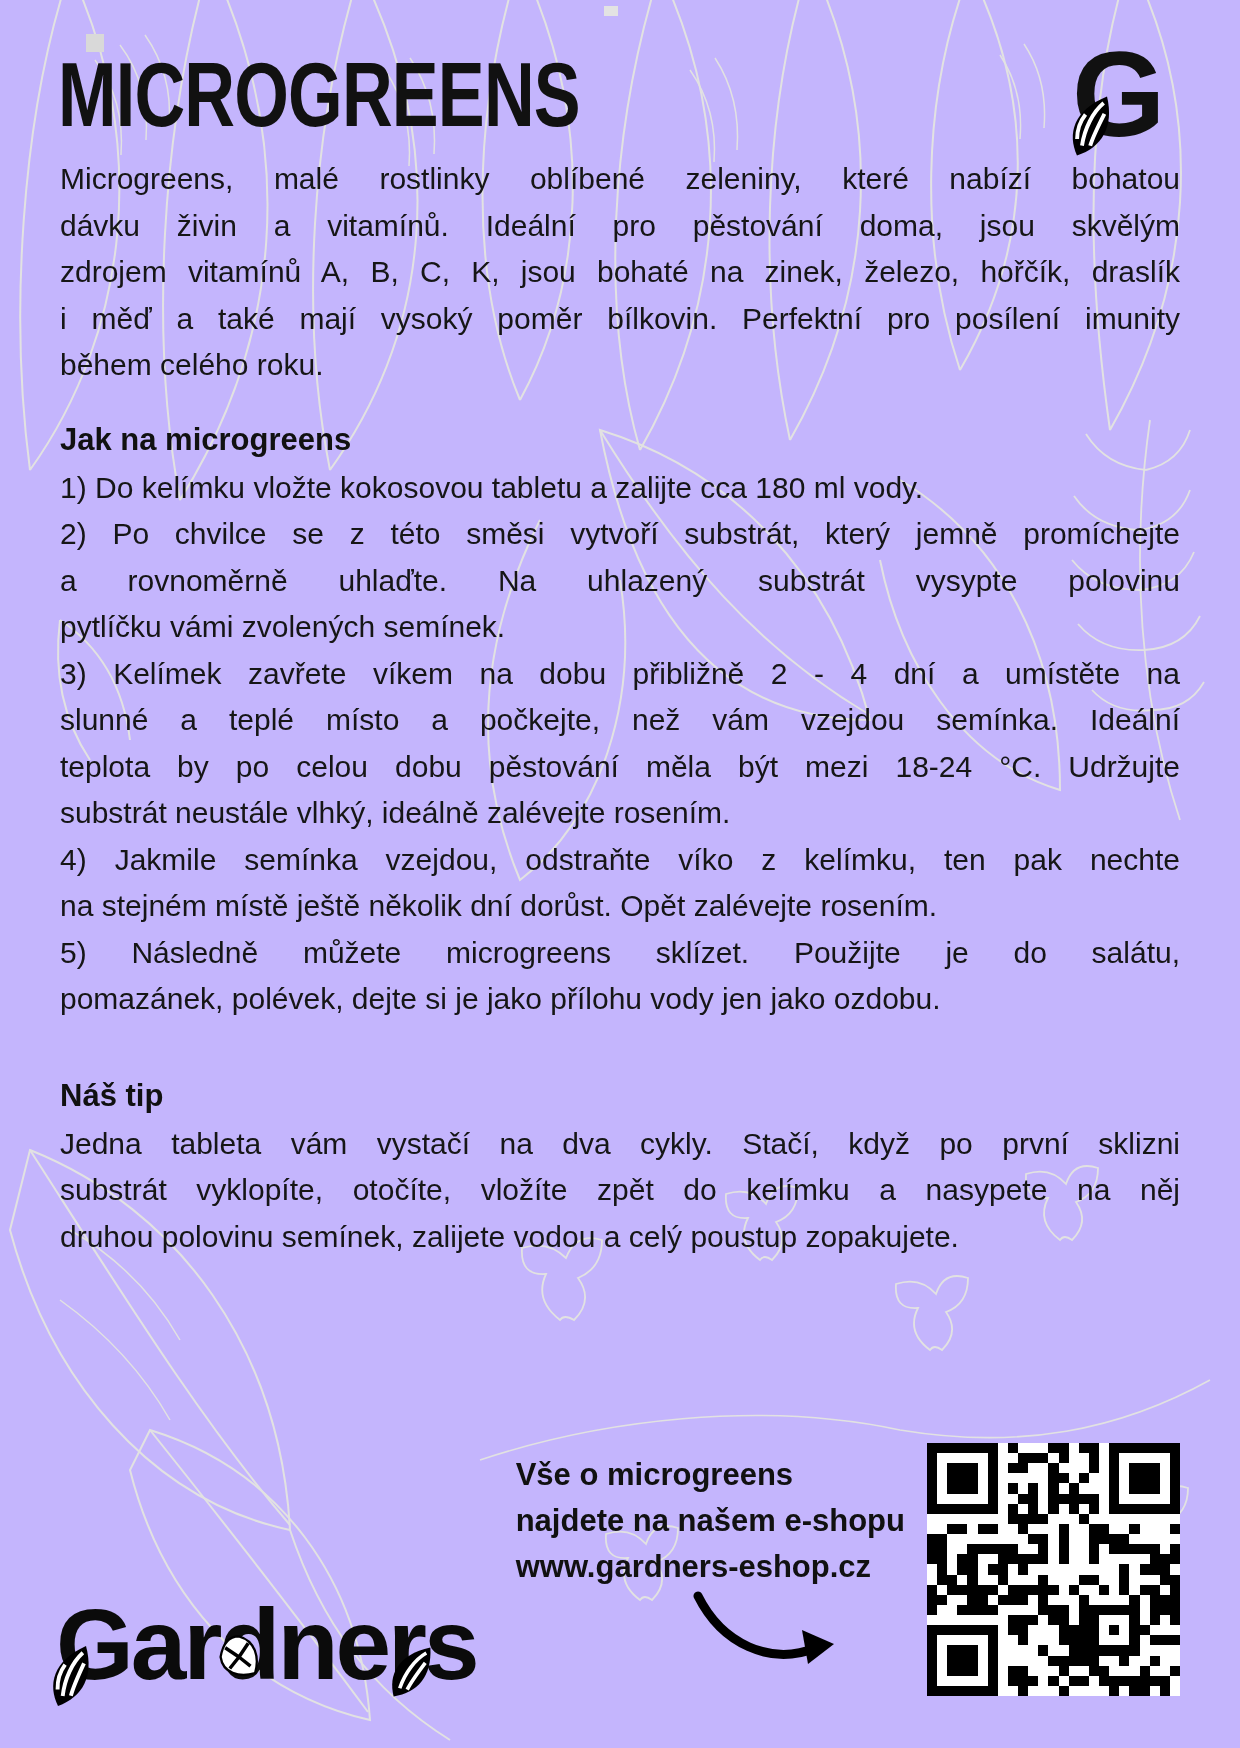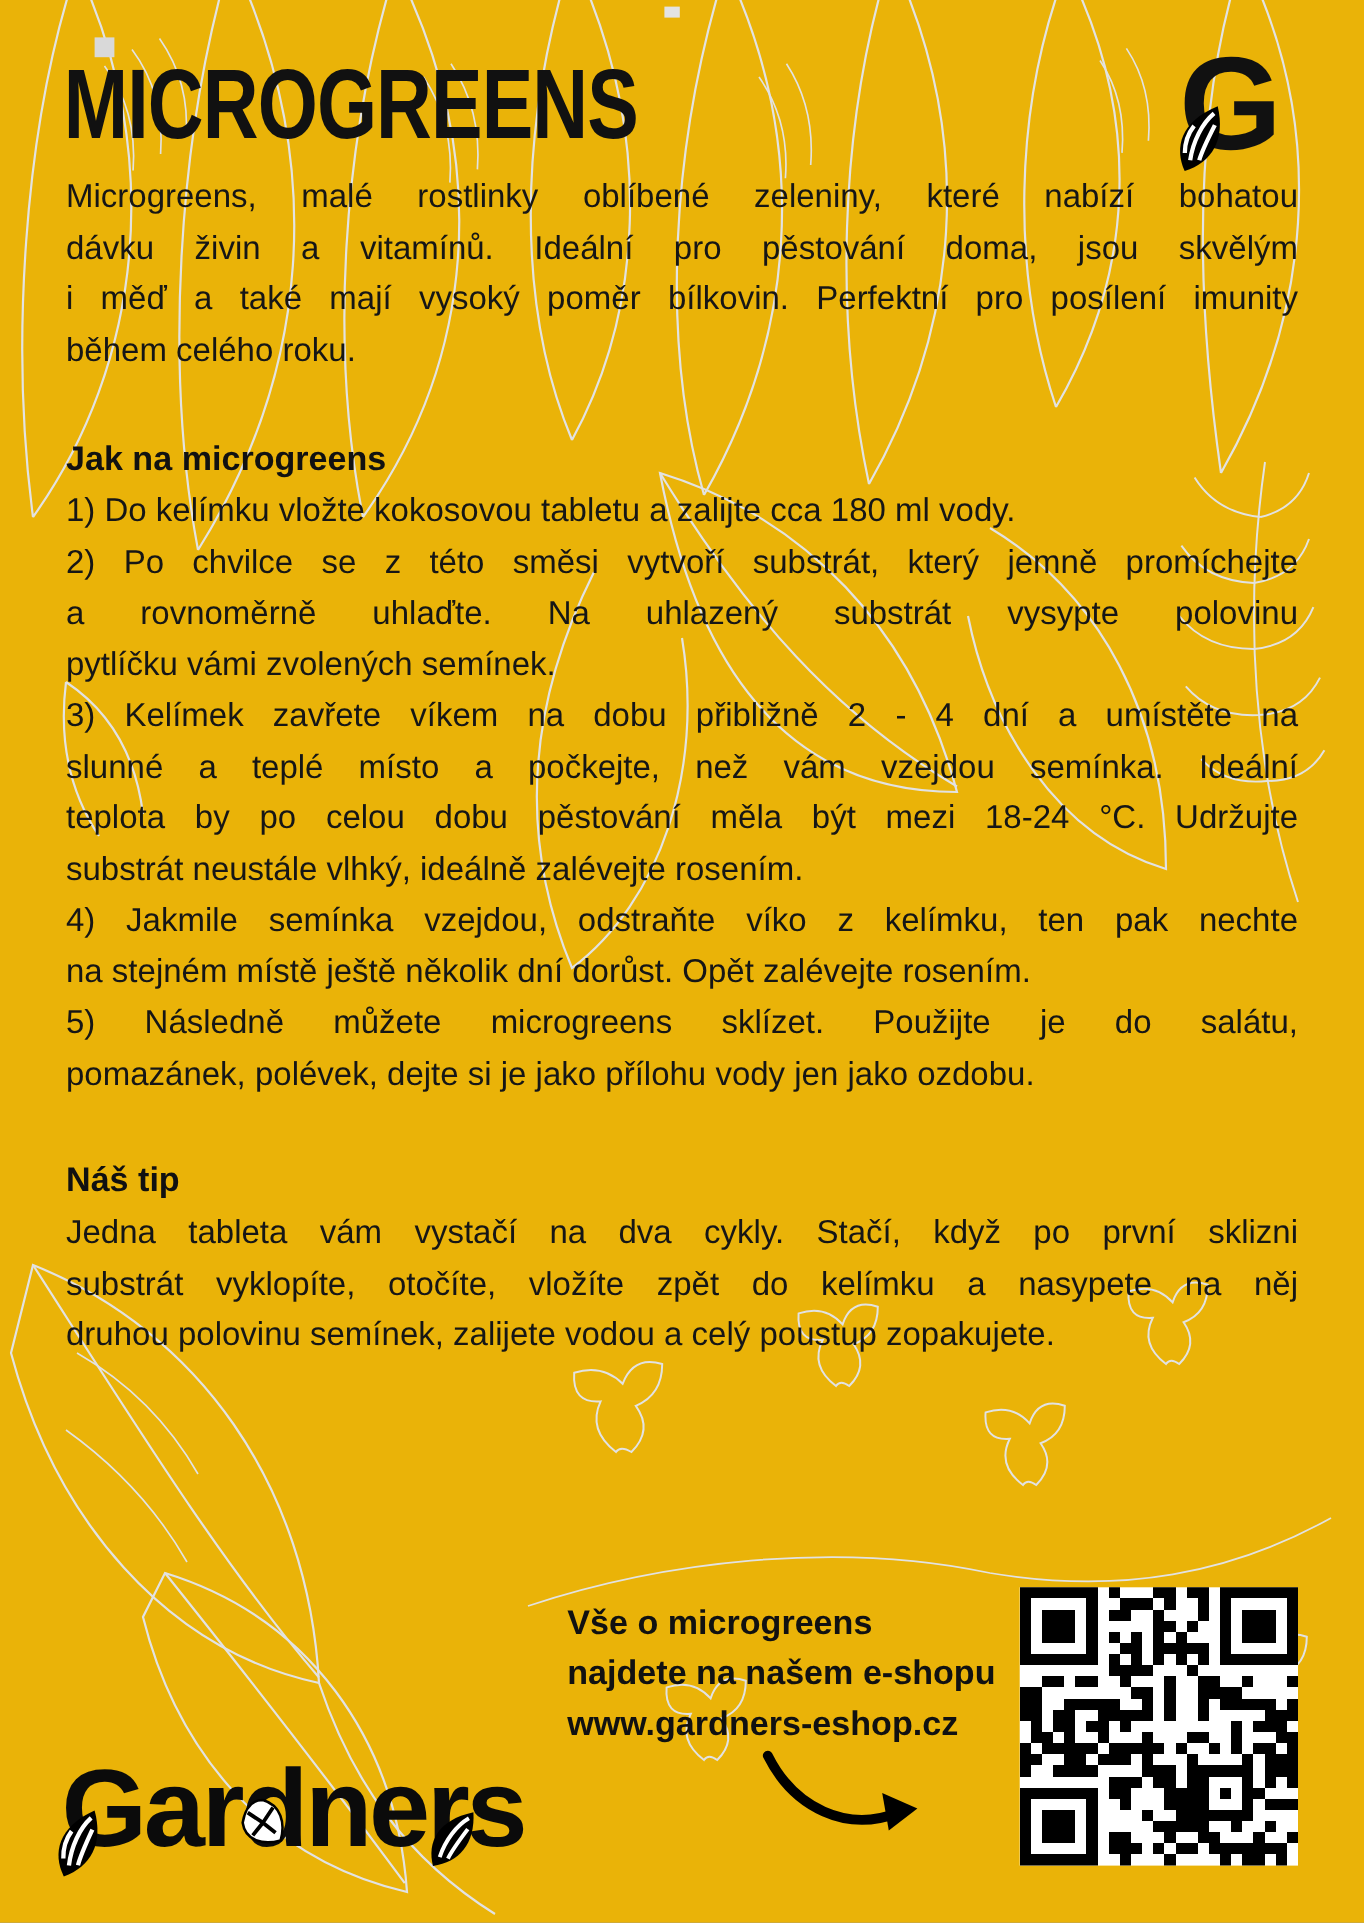--- a/index.html
+++ b/index.html
@@ -1,35 +1,35 @@
 <!DOCTYPE html>
 <html><head>
 <meta charset="utf-8">
 <style>
   html,body{margin:0;padding:0;}
   body{background:#9a9a9a;}
   .page{
-    position:relative;width:1240px;height:1748px;background:#eab308;overflow:hidden;
+    position:relative;width:1240px;height:1748px;background:#c4b5fd;overflow:hidden;
     font-family:"Liberation Sans","DejaVu Sans",sans-serif;color:#161616;
   }
   .bg{position:absolute;left:0;top:0;}
   .title{
     position:absolute;left:58px;top:50px;font-size:90px;font-weight:700;
     letter-spacing:-1px;line-height:1;white-space:nowrap;
     transform:scaleX(0.78);transform-origin:left top;color:#111;
   }
   .monogram{position:absolute;left:1072px;top:34px;width:116px;height:120px;}
   .monogram .g{font-size:120px;font-weight:800;line-height:1;color:#111;display:block;}
   .leaf-overlay{position:absolute;}
   .content{position:absolute;left:60px;top:156px;width:1120px;}
   .line{font-size:30px;line-height:46.5px;text-align:justify;text-align-last:justify;}
   .line.last{text-align:left;text-align-last:left;}
   .bold{font-weight:400;}
   .h{font-size:31px;font-weight:700;line-height:46px;color:#111;}
-  .h.how{margin-top:52px;margin-bottom:2px;}
+  .h.how{margin-top:28px;margin-bottom:2px;}
   .h.tip{margin-top:50px;margin-bottom:2px;}
   .promo{
     position:absolute;right:335px;top:1452px;
     font-weight:700;font-size:31px;line-height:46px;color:#111;white-space:nowrap;
   }
   .promo .url{cursor:pointer;}
   .qr{position:absolute;left:927px;top:1443px;width:253px;height:253px;background:#fff;padding:0;}
   .logo{
     position:absolute;left:56px;top:1594px;height:110px;
     font-size:100px;font-weight:800;letter-spacing:-3px;line-height:1;color:#0b0b0b;white-space:nowrap;
@@ -96,20 +96,21 @@
       <path d="M2,38 C0,20 10,4 38,2 C36,26 22,38 2,38 Z" fill="#000"></path>
       <path d="M8,32 C14,20 24,10 34,6" stroke="#fff" stroke-width="3" fill="none"></path>
       <path d="M6,26 C8,20 12,14 18,10" stroke="#fff" stroke-width="3" fill="none"></path>
       <path d="M14,34 C18,28 26,20 32,14" stroke="#fff" stroke-width="3" fill="none"></path>
     </svg>
   </div>
 
   <div class="content">
     <div class="line">Microgreens, malé rostlinky oblíbené zeleniny, které nabízí bohatou</div>
     <div class="line">dávku živin a vitamínů. Ideální pro pěstování doma, jsou skvělým</div>
+    <div class="line">zdrojem vitamínů A, B, C, K, jsou bohaté na zinek, železo, hořčík, draslík</div>
     <div class="line">i měď a také mají vysoký poměr bílkovin. Perfektní pro posílení imunity</div>
     <div class="line last">během celého roku.</div>
 
     <div class="h how">Jak na microgreens</div>
 
     <div class="line last">1) Do kelímku vložte kokosovou tabletu a zalijte cca 180 ml vody.</div>
     <div class="line">2) Po chvilce se z této směsi vytvoří substrát, který jemně promíchejte</div>
     <div class="line"><span>a rovnoměrně uhlaďte. Na uhlazený substrát vysypte </span><span class="bold">polovinu</span></div>
     <div class="line last">pytlíčku vámi zvolených semínek.</div>
     <div class="line">3) Kelímek zavřete víkem na dobu přibližně 2 - 4 dní a umístěte na</div>

